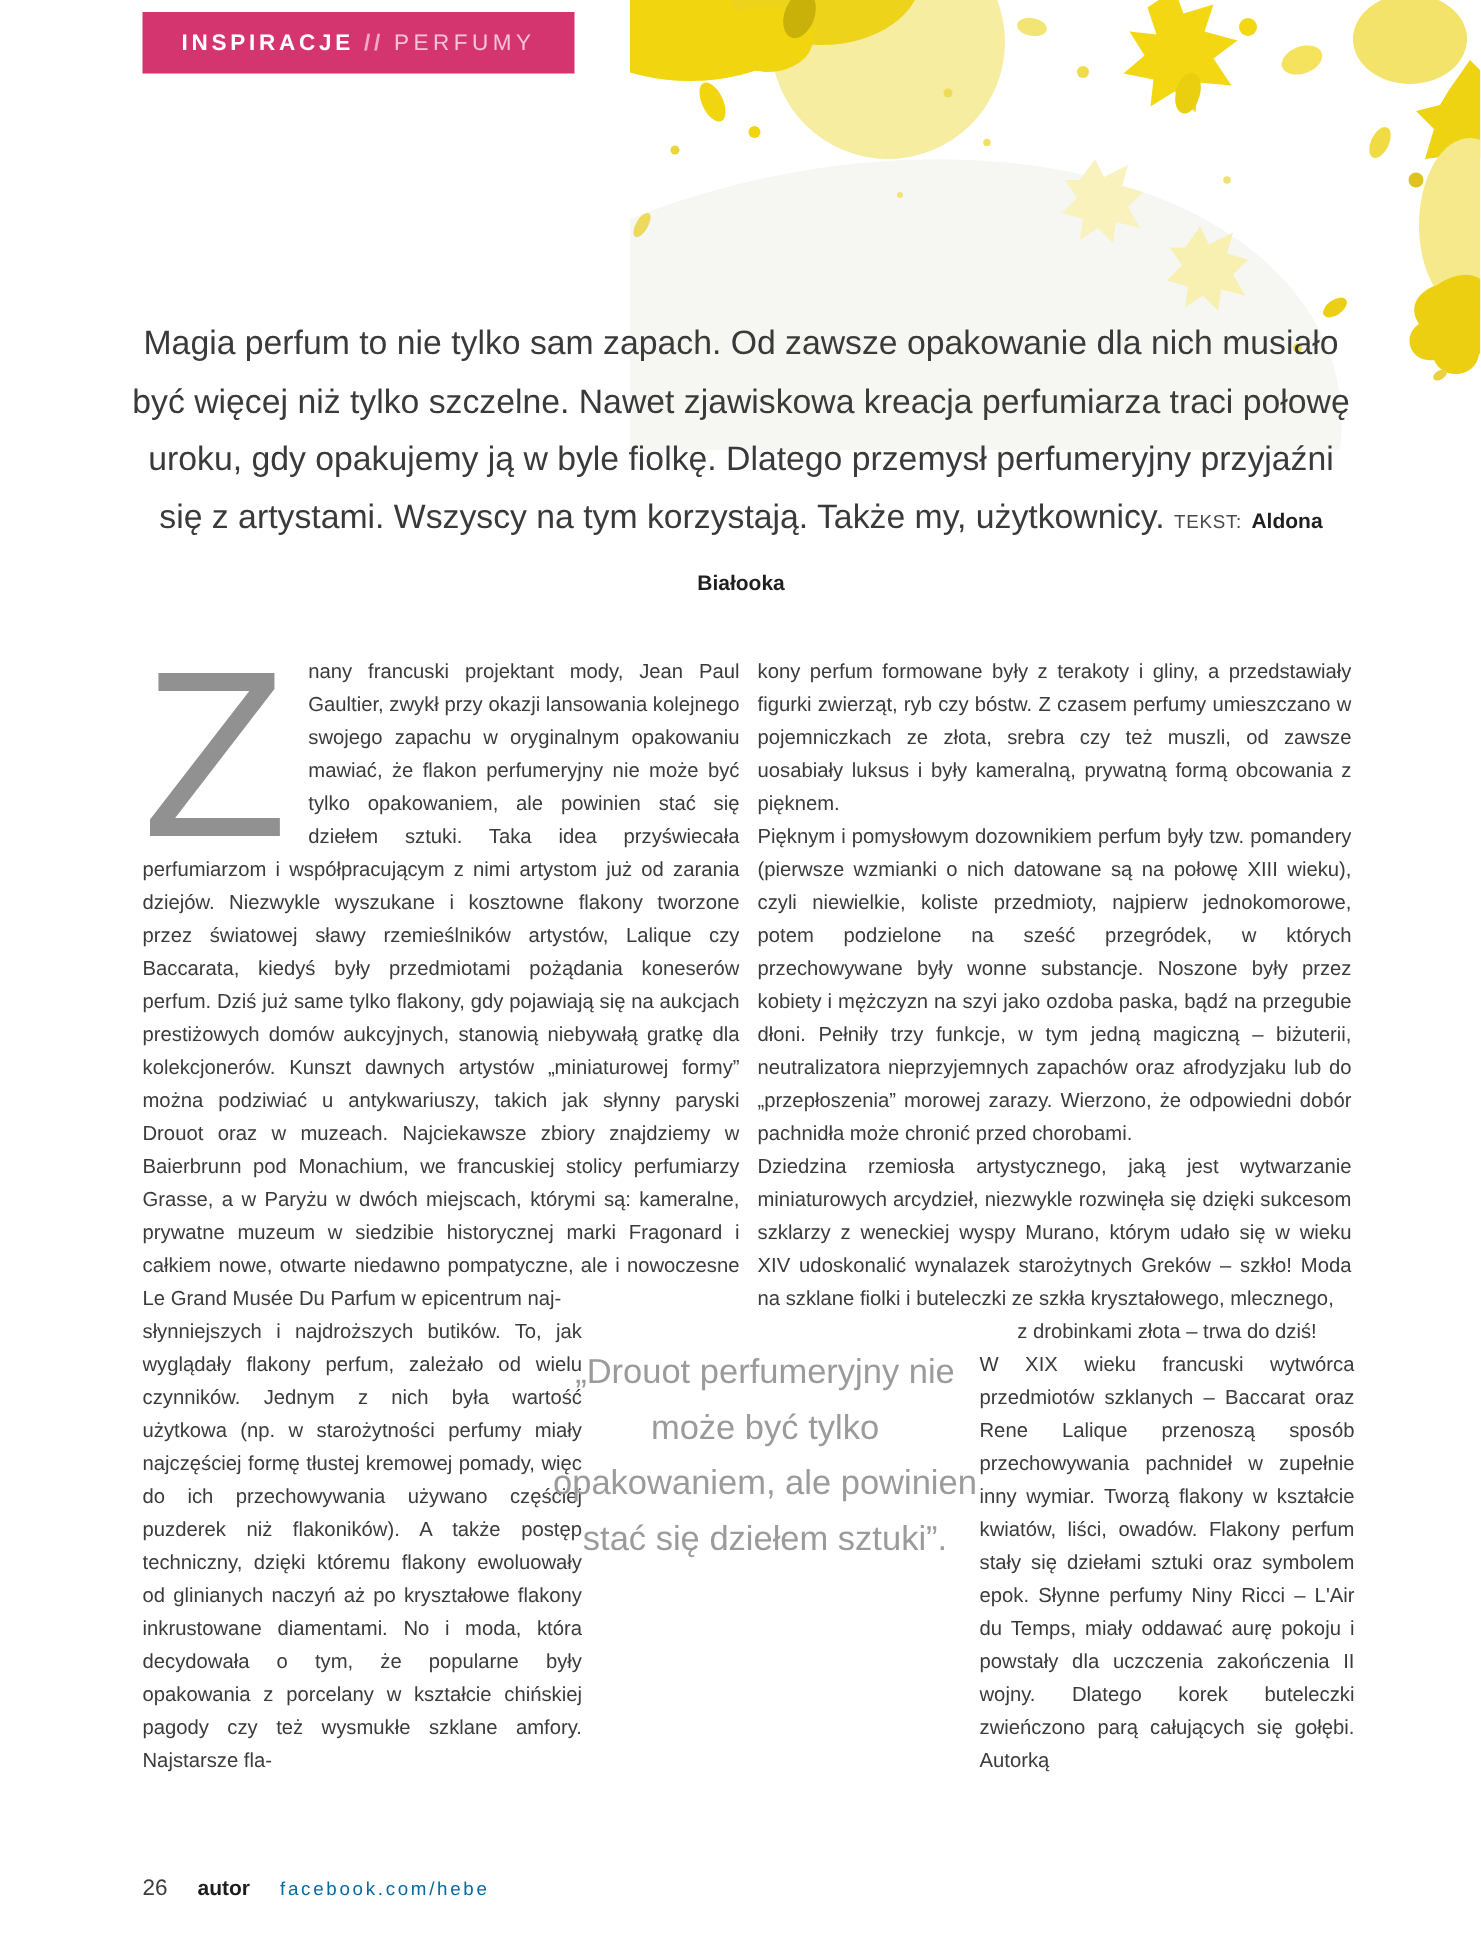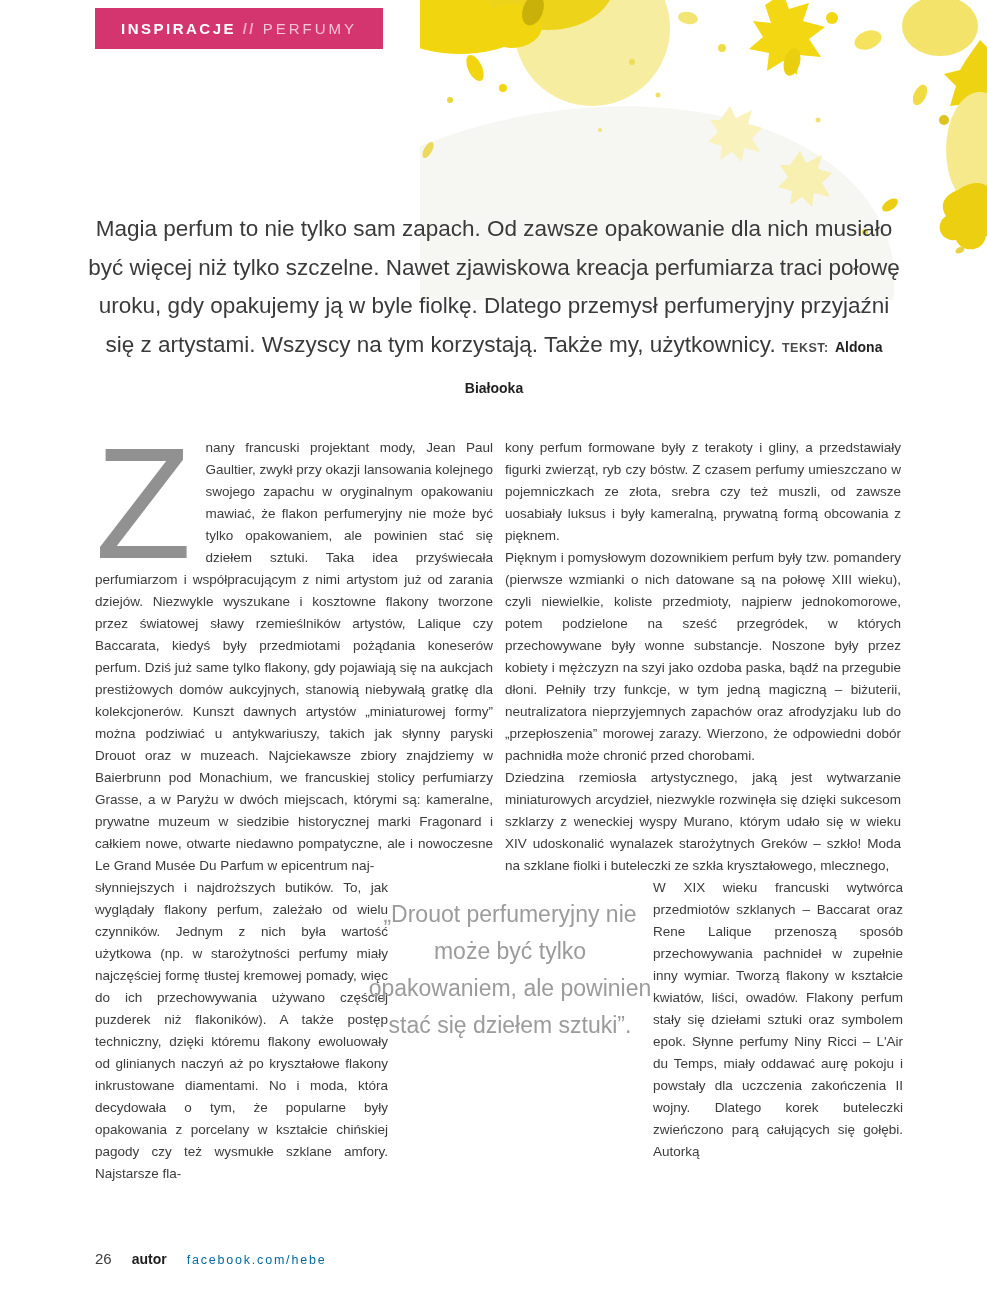--- a/index.html
+++ b/index.html
@@ -22,21 +22,21 @@
   }
   .tag .light{color:#f2aac6;font-weight:bold;}
   .tag .name{color:#f6c3d7;font-weight:normal;letter-spacing:3px;}
   
   .splash{position:absolute;left:420px;top:0;width:567px;height:300px;}
   
   .intro{
     position:absolute;left:88px;top:210px;width:812px;
     text-align:center;font-size:22.5px;line-height:38.5px;color:#3a3a3a;
   }
-  .intro .byline-label{font-size:12.5px;color:#4a4a4a;letter-spacing:.5px;font-weight:bold;}
+  .intro .byline-label{font-size:12.5px;color:#4a4a4a;letter-spacing:.5px;}
   .intro .byline-name{font-size:14px;font-weight:bold;color:#1f1f1f;}
   
   .col{position:absolute;font-size:13.5px;line-height:22px;text-align:justify;color:#3b3b3b;}
   .col p{margin:0;}
   .left-wide{left:95px;top:437px;width:398px;height:440px;overflow:hidden;}
   .right-wide{left:505px;top:437px;width:396px;height:440px;overflow:hidden;}
   .left-narrow{left:95px;top:877px;width:293px;height:330px;overflow:hidden;}
   .right-narrow{left:653px;top:877px;width:250px;height:330px;overflow:hidden;}
   .dropcap{
     float:left;
@@ -134,20 +134,21 @@
 
   <div class="col left-narrow">
     <p>słynniejszych i najdroższych butików. To, jak wyglądały flakony perfum, zależało od wielu czynników. Jednym z nich była wartość użytkowa (np. w starożytności perfumy miały najczęściej formę tłustej kremowej pomady, więc do ich przechowywania używano częściej puzderek niż flakoników). A także postęp techniczny, dzięki któremu flakony ewoluowały od glinianych naczyń aż po kryształowe flakony inkrustowane diamentami. No i moda, która decydowała o tym, że popularne były opakowania z porcelany w kształcie chińskiej pagody czy też wysmukłe szklane amfory. Najstarsze fla-</p>
   </div>
 
   <div class="quote">
     <div class="quote-text">„Drouot perfumeryjny nie może być tylko opakowaniem, ale powinien stać się dziełem sztuki”.</div>
   </div>
 
   <div class="col right-narrow">
+    <div class="lastline">z drobinkami złota – trwa do dziś!</div>
     <p>W XIX wieku francuski wytwórca przedmiotów szklanych – Baccarat oraz Rene Lalique przenoszą sposób przechowywania pachnideł w zupełnie inny wymiar. Tworzą flakony w kształcie kwiatów, liści, owadów. Flakony perfum stały się dziełami sztuki oraz symbolem epok. Słynne perfumy Niny Ricci – L'Air du Temps, miały oddawać aurę pokoju i powstały dla uczczenia zakończenia II wojny. Dlatego korek buteleczki zwieńczono parą całujących się gołębi. Autorką</p>
   </div>
 
   <div class="footer">
     <span class="pagenum">26</span>
     <span class="brand">autor</span>
     <span class="url">facebook.com/hebe</span>
   </div>
 
 </div>

